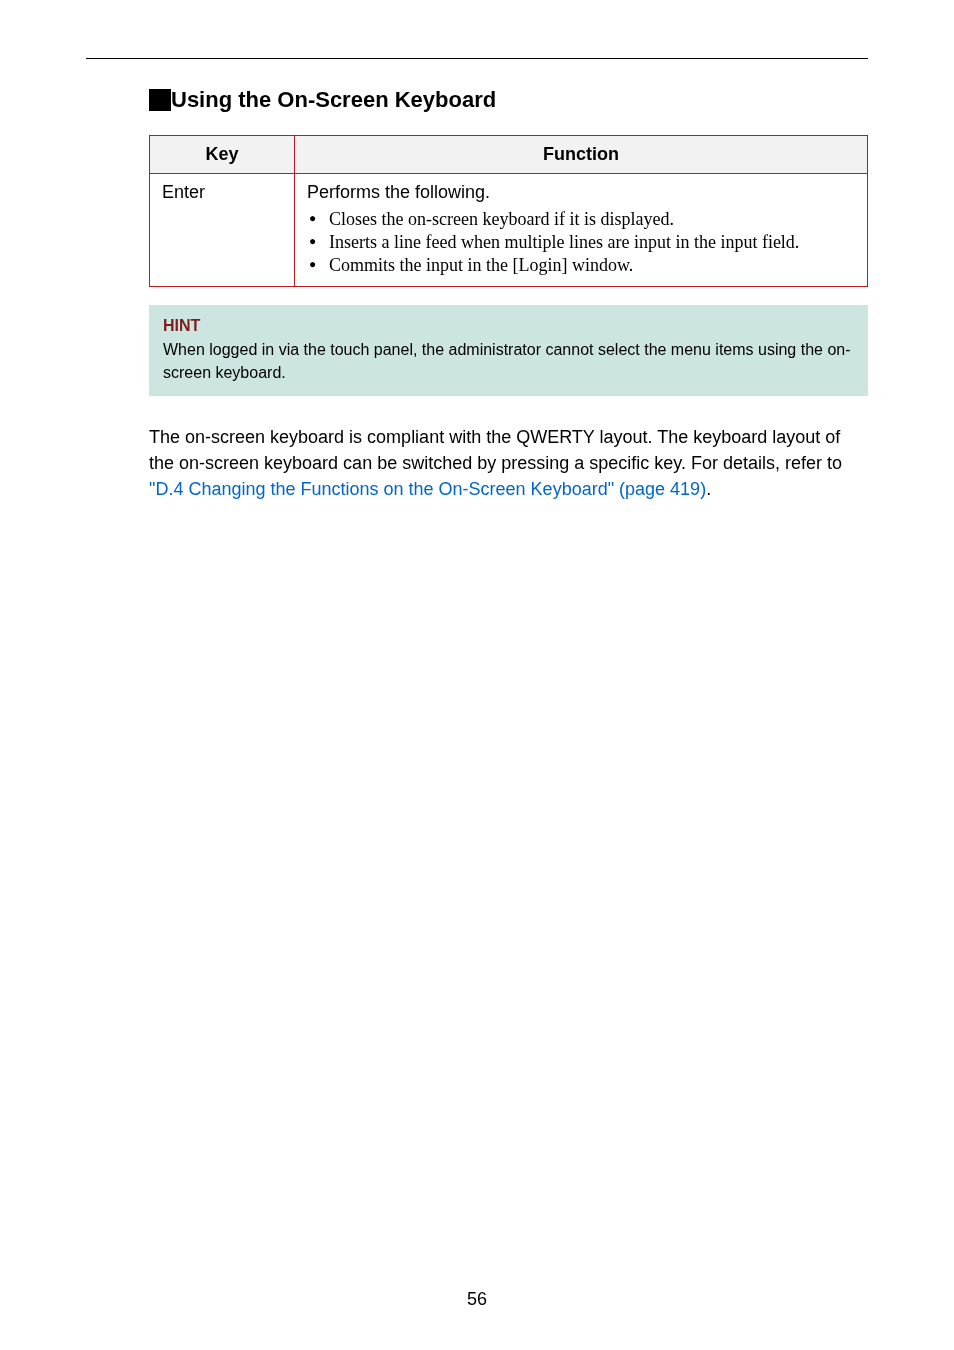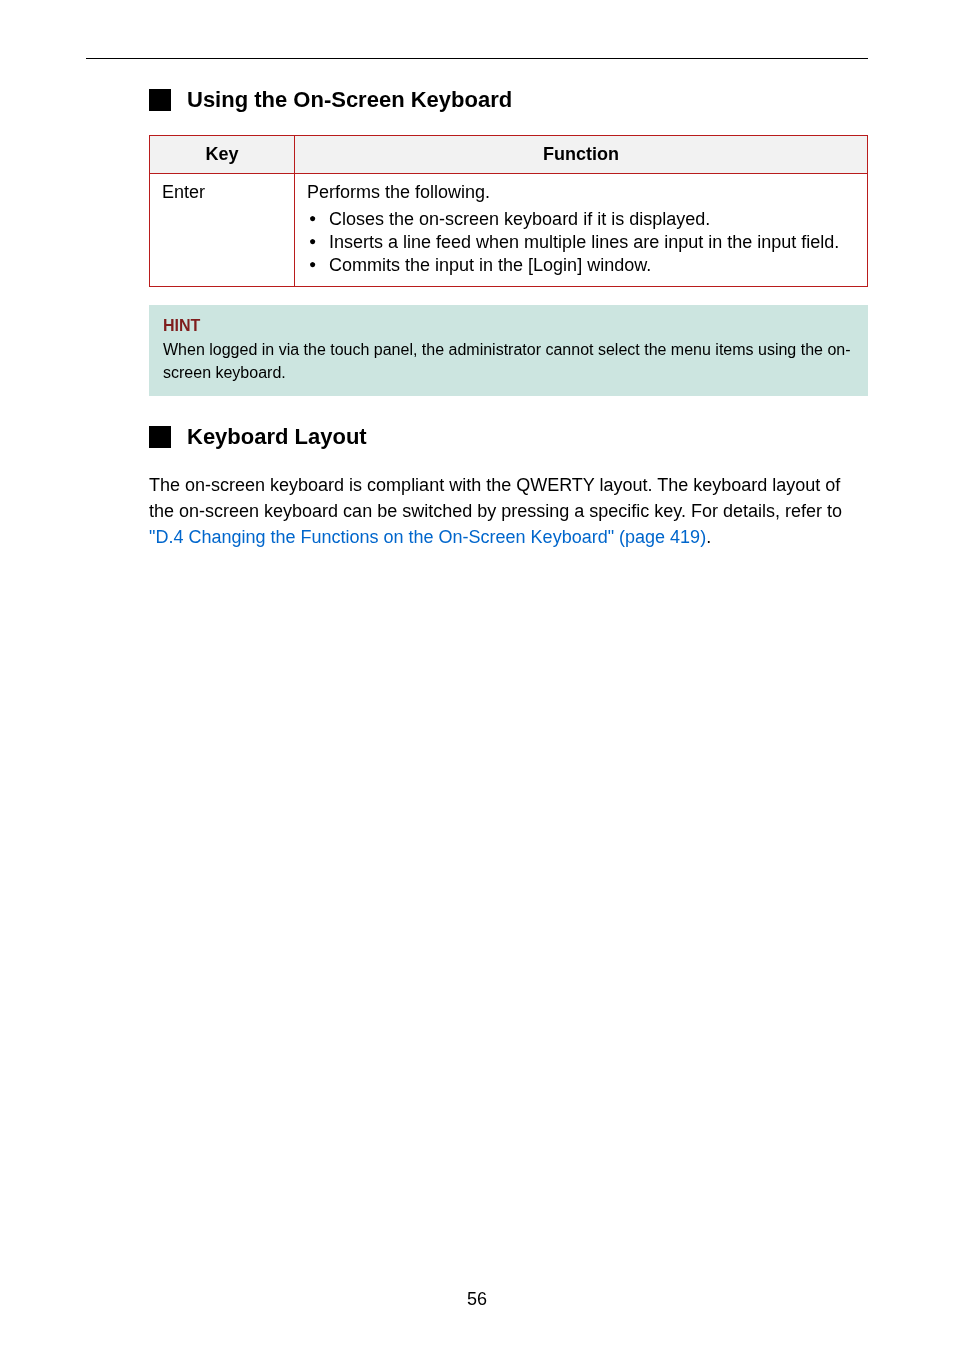--- a/index.html
+++ b/index.html
@@ -29,21 +29,21 @@
     border-top: 1px solid #000;
   }
 
   .content {
     margin: 28px 86px 0 149px;
   }
 
   .section-head {
     display: flex;
     align-items: center;
-    gap: 16px;
+    gap: 0;
     margin-bottom: 22px;
   }
   .section-bullet {
     width: 22px;
     height: 22px;
     background: #000;
     flex: 0 0 auto;
   }
   .section-title {
     font-size: 22px;
@@ -71,20 +71,21 @@
 
   .func-list {
     margin: 6px 0 0 0;
     padding-left: 22px;
     list-style: none;
   }
   .func-list li {
     position: relative;
     padding-left: 0;
     margin-bottom: 2px;
+    font-family: Liberation Serif, serif;
   }
   .func-list li::before {
     content: "\25CF";
     position: absolute;
     left: -20px;
     top: 2px;
     font-size: 12px;
   }
 
   .hint-box {
@@ -154,24 +155,20 @@
         </tr>
       </tbody>
     </table>
 
     <div class="hint-box">
       <div class="hint-label">HINT</div>
       <div>When logged in via the touch panel, the administrator cannot select the menu items using the on-screen keyboard.</div>
     </div>
 
     <div class="section2">
-      <div class="section-head">
-        <div class="section-bullet"></div>
-        <div class="section-title">Keyboard Layout</div>
-      </div>
 
       <div class="body-para">
         <span>The on-screen keyboard is compliant with the QWERTY layout.
 The keyboard layout of the on-screen keyboard can be switched by pressing a specific key. For details, refer to </span><span class="link-text">"D.4 Changing the Functions on the On-Screen Keyboard" (page 419)</span><span>.</span>
       </div>
     </div>
 
   </div>
 
   <div class="page-number">56</div>

